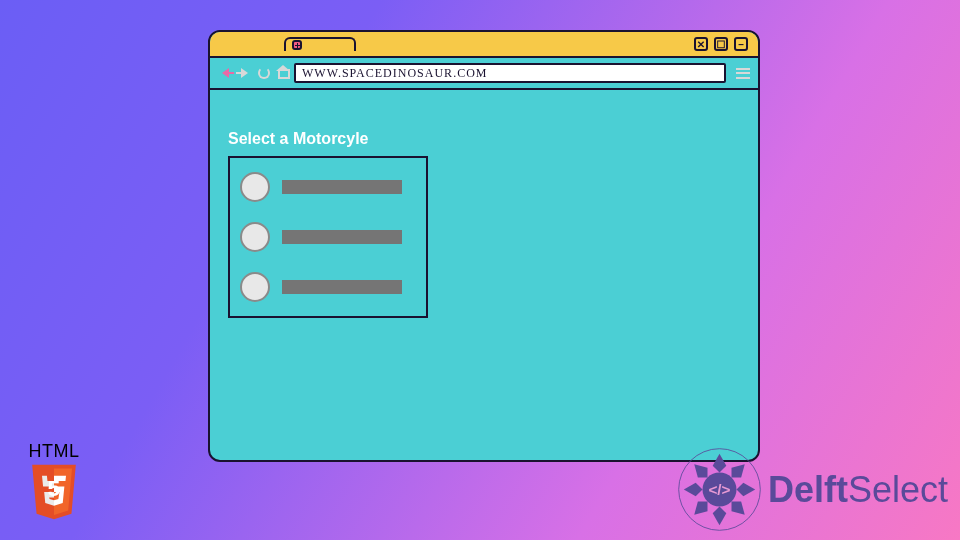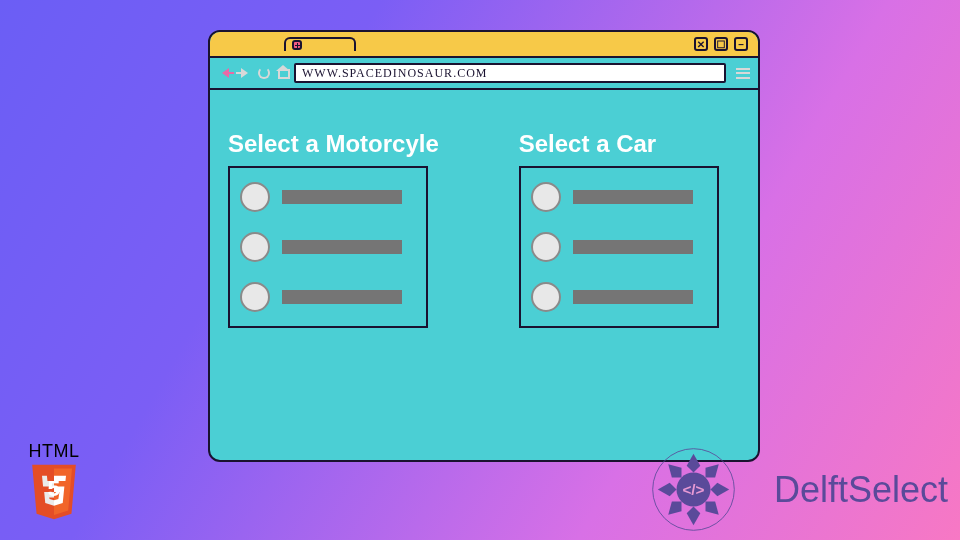--- a/index.html
+++ b/index.html
@@ -148,21 +148,21 @@
 .hamburger span { height: 2px; background: #d8d8d8; }
 .content {
   padding: 40px 18px;
   display: flex;
   gap: 80px;
 }
 .panel { display: flex; flex-direction: column; }
 .panel-title {
   color: #fff;
   font-weight: 600;
-  font-size: 24px;
+  font-size: 16px;
   margin-bottom: 8px;
 }
 .option-box {
   border: 2px solid #1a1230;
   padding: 14px 14px 14px 10px;
   display: flex;
   flex-direction: column;
   gap: 20px;
   width: 200px;
 }
@@ -206,21 +206,21 @@
   gap: 6px;
 }
 .mandala {
   width: 85px; height: 85px;
 }
 .delft-text {
   font-family: Arial, sans-serif;
   font-size: 36px;
   color: #5a4a9a;
 }
-.delft-text b { font-weight: normal; margin-left: 32px; }
+.delft-text b { font-weight: bold; }
 </style>
 </head>
 <body>
 
 <div class="browser-window">
   <div class="titlebar">
     <div class="tab-area">
       <div class="tab">
         <div class="plus-icon"></div>
       </div>
@@ -247,37 +247,20 @@
     <div class="address-bar">WWW.SPACEDINOSAUR.COM</div>
     <div class="hamburger">
         <span></span>
         <span></span>
         <span></span>
       </div>
   </div>
   <div class="content">
     <div class="panel">
       <div class="panel-title">Select a Motorcyle</div>
-      <div class="option-box">
-        <div class="option-row">
-          <div class="radio"></div>
-          <div class="bar"></div>
-        </div>
-        <div class="option-row">
-          <div class="radio"></div>
-          <div class="bar"></div>
-        </div>
-        <div class="option-row">
-          <div class="radio"></div>
-          <div class="bar"></div>
-        </div>
-      </div>
-    </div>
-    <div class="panel">
-      <div class="panel-title">Select a Car</div>
       <div class="option-box">
         <div class="option-row">
           <div class="radio"></div>
           <div class="bar"></div>
         </div>
         <div class="option-row">
           <div class="radio"></div>
           <div class="bar"></div>
         </div>
         <div class="option-row">

